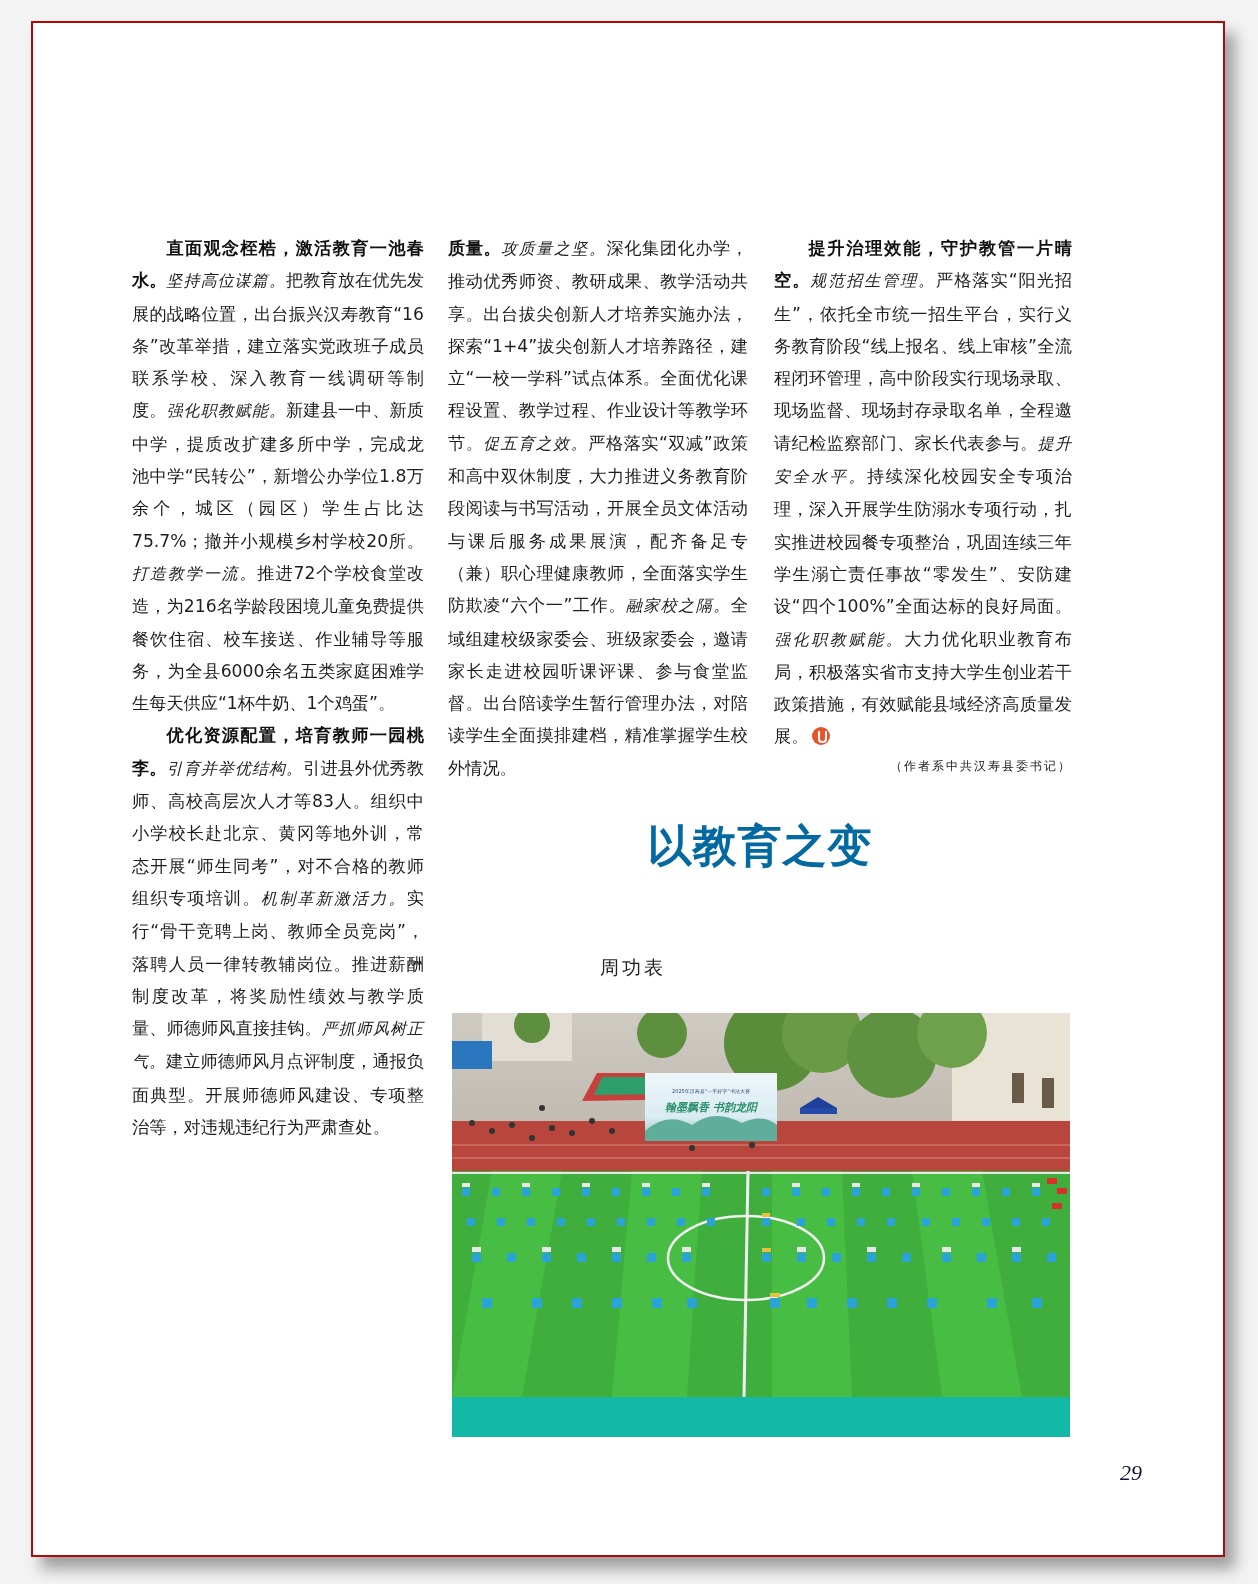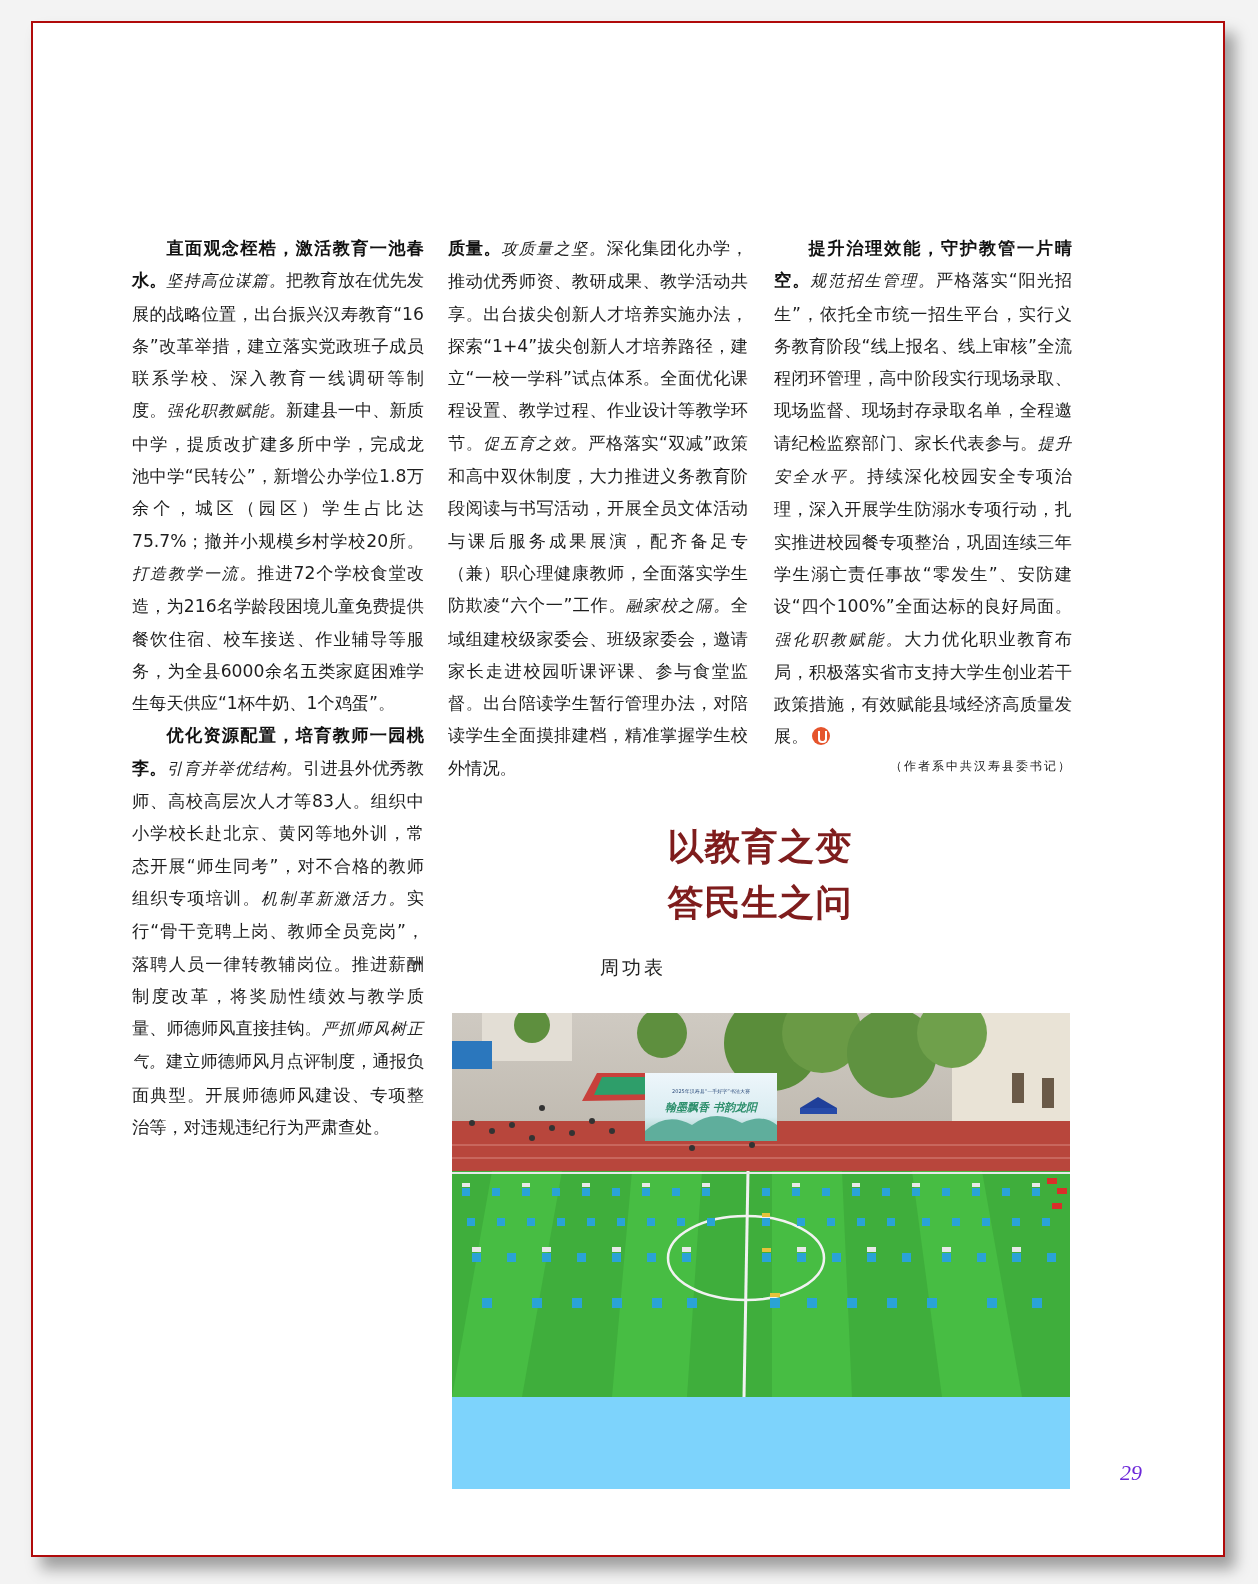--- a/index.html
+++ b/index.html
@@ -34,33 +34,33 @@
     content:""; position:absolute; left:6px; top:4px; width:5px; height:10px;
     border:2px solid #fff; border-top:none; border-radius:0 0 4px 4px;
   }
   .byline-note {
     position:absolute; left:820px; top:758px; width:252px; text-align:right;
     font-family:"DejaVu Serif", serif; font-size:12px; letter-spacing:2px; color:#222;
   }
   .title {
     position:absolute; left:600px; top:818px; width:320px; text-align:center;
     font-family:"DejaVu Serif", serif; font-weight:bold;
-    font-size:36px; line-height:56px; color:#7f1d1d; letter-spacing:1px;
+    font-size:44px; line-height:56px; color:#0369a1; letter-spacing:1px;
   }
   .author {
     position:absolute; left:600px; top:955px; width:320px; 
     font-family:"DejaVu Serif", serif; font-size:19px; letter-spacing:3px; color:#222;
   }
   .photo {
-    position:absolute; left:452px; top:1013px; width:618px; height:476px; overflow:hidden;
-    background:#7dd3fc;
+    position:absolute; left:452px; top:1013px; width:618px; height:424px; overflow:hidden;
+    background:#14b8a6;
   }
   .page-num {
     position:absolute; left:1120px; top:1460px; font-family:"Liberation Serif", serif;
-    font-style:italic; font-size:22px; color:#6d28d9;
+    font-style:italic; font-size:22px; color:#0f172a;
   }
 </style>
 </head>
 <body>
 
 <div class="page"></div>
 
 <div class="col c1">
   <p><span class="b">直面观念桎梏，激活教育一池春水。</span><span class="k">坚持高位谋篇。</span><span>把教育放在优先发展的战略位置，出台振兴汉寿教育“16条”改革举措，建立落实党政班子成员联系学校、深入教育一线调研等制度。</span><span class="k">强化职教赋能。</span><span>新建县一中、新质中学，提质改扩建多所中学，完成龙池中学“民转公”，新增公办学位1.8万余个，城区（园区）学生占比达75.7%；撤并小规模乡村学校20所。</span><span class="k">打造教学一流。</span><span>推进72个学校食堂改造，为216名学龄段困境儿童免费提供餐饮住宿、校车接送、作业辅导等服务，为全县6000余名五类家庭困难学生每天供应“1杯牛奶、1个鸡蛋”。</span></p>
   <p><span class="b">优化资源配置，培育教师一园桃李。</span><span class="k">引育并举优结构。</span><span>引进县外优秀教师、高校高层次人才等83人。组织中小学校长赴北京、黄冈等地外训，常态开展“师生同考”，对不合格的教师组织专项培训。</span><span class="k">机制革新激活力。</span><span>实行“骨干竞聘上岗、教师全员竞岗”，落聘人员一律转教辅岗位。推进薪酬制度改革，将奖励性绩效与教学质量、师德师风直接挂钩。</span><span class="k">严抓师风树正气。</span><span>建立师德师风月点评制度，通报负面典型。开展师德师风建设、专项整治等，对违规违纪行为严肃查处。</span></p>
@@ -71,21 +71,20 @@
 </div>
 
 <div class="col c3">
   <p><span class="b">提升治理效能，守护教管一片晴空。</span><span class="k">规范招生管理。</span><span>严格落实“阳光招生”，依托全市统一招生平台，实行义务教育阶段“线上报名、线上审核”全流程闭环管理，高中阶段实行现场录取、现场监督、现场封存录取名单，全程邀请纪检监察部门、家长代表参与。</span><span class="k">提升安全水平。</span><span>持续深化校园安全专项治理，深入开展学生防溺水专项行动，扎实推进校园餐专项整治，巩固连续三年学生溺亡责任事故“零发生”、安防建设“四个100%”全面达标的良好局面。</span><span class="k">强化职教赋能。</span><span>大力优化职业教育布局，积极落实省市支持大学生创业若干政策措施，有效赋能县域经济高质量发展。</span><span class="end-mark"></span></p>
 </div>
 
 <div class="byline-note">（作者系中共汉寿县委书记）</div>
 
 <div class="title">
   <div>以教育之变</div>
-  <div>答民生之问</div>
 </div>
 <div class="author">周功表</div>
 
 <div class="photo">
   <svg width="618" height="384" viewBox="0 0 618 384" xmlns="http://www.w3.org/2000/svg">
     <defs>
       <linearGradient id="sky" x1="0" y1="0" x2="0" y2="1">
         <stop offset="0" stop-color="#cfcac2"></stop>
           <stop offset="1" stop-color="#bdb7ad"></stop>
       </linearGradient>

